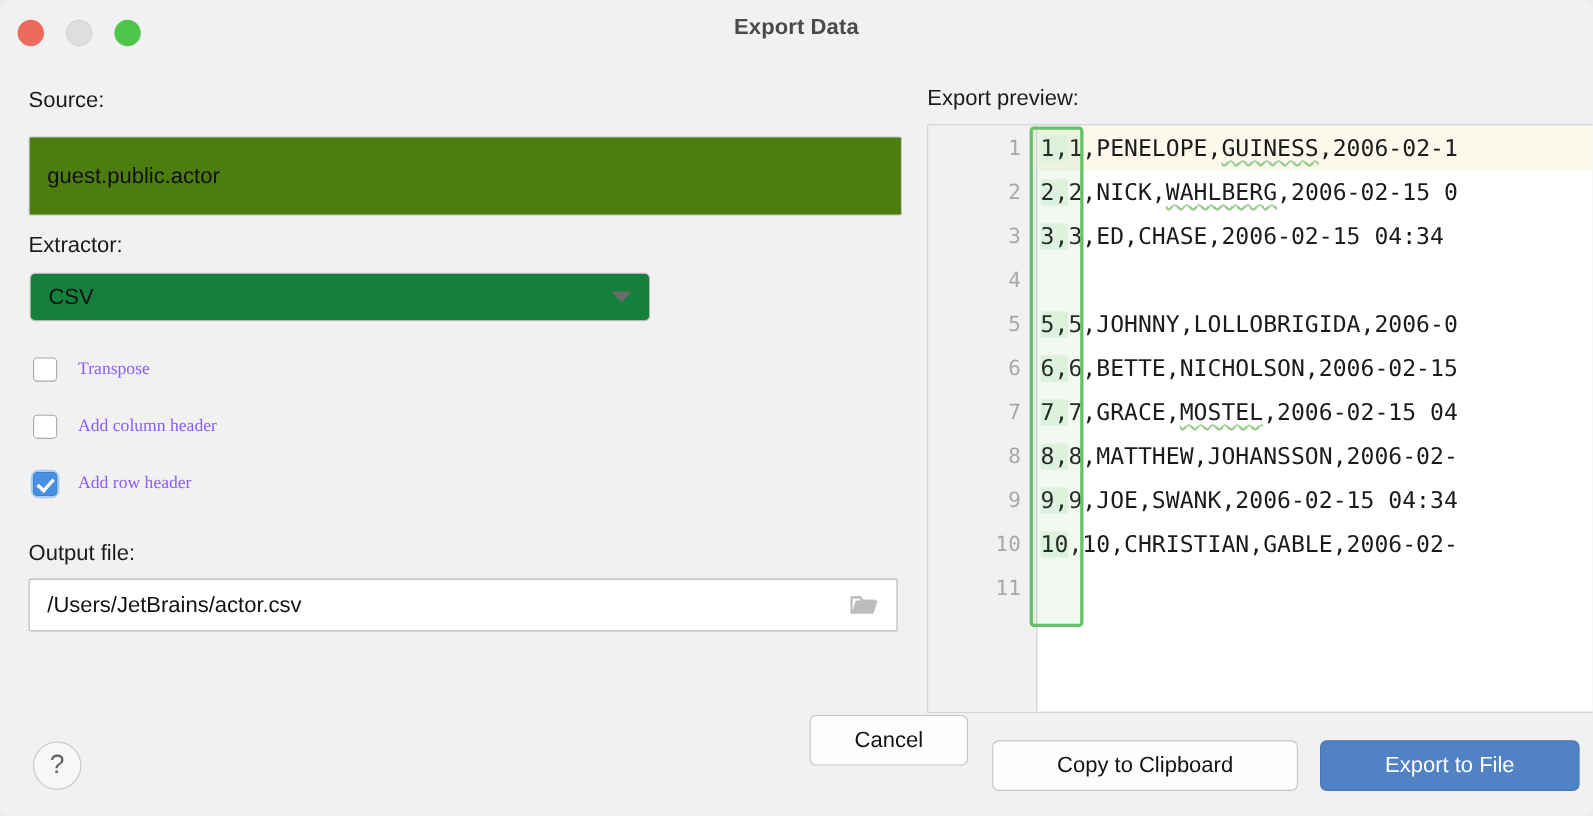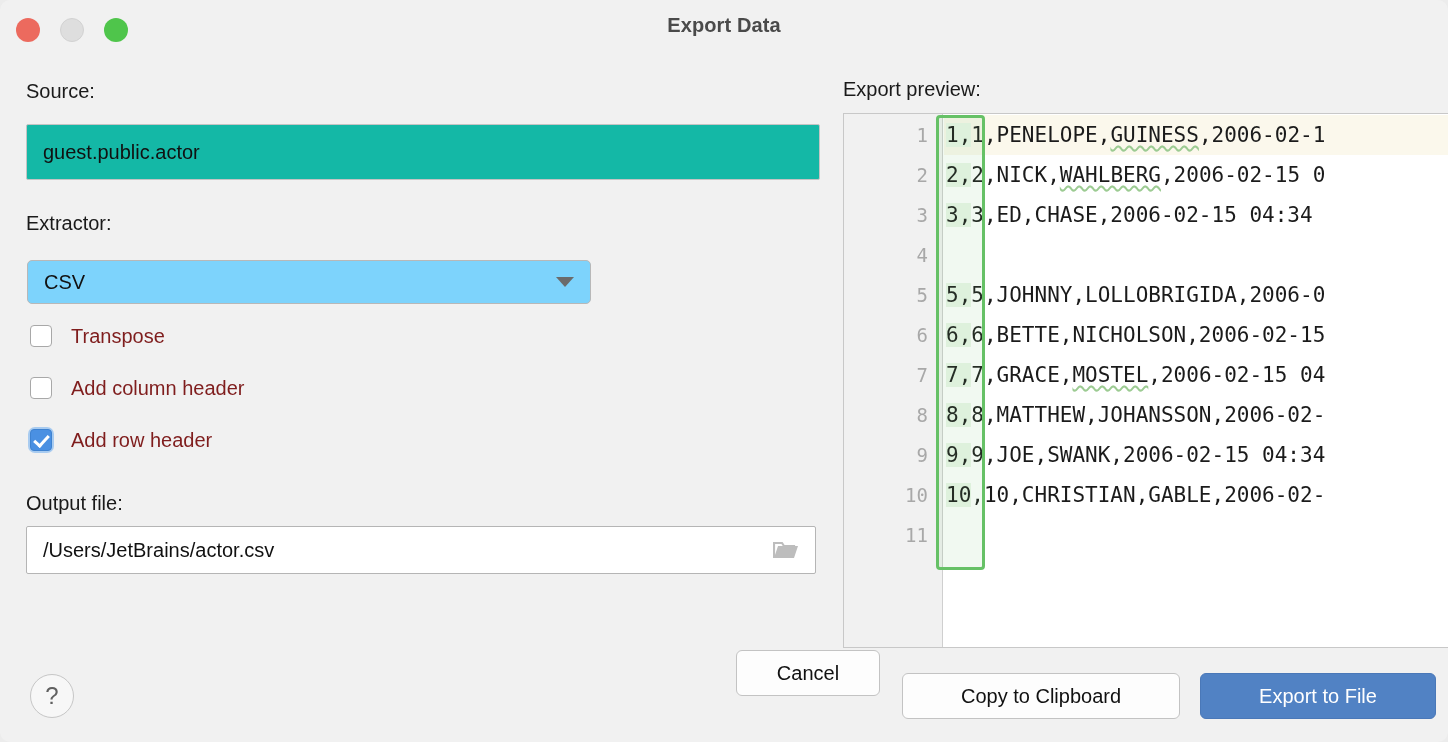--- a/index.html
+++ b/index.html
@@ -79,31 +79,31 @@
     border-radius: 2px;
     font-size: 20px;
     color: #111;
     display: flex;
     align-items: center;
     padding-left: 16px;
   }
 
   #source-field {
     left: 26px; top: 68px;
-    width: 794px; height: 56px;
-    background: #14b8a6;
+    width: 794px; height: 72px;
+    background: #4d7c0f;
   }
 
   
   .combo {
     position: absolute;
-    left: 27px; top: 204px;
+    left: 27px; top: 192px;
     width: 564px; height: 44px;
     box-sizing: border-box;
-    background: #7dd3fc;
+    background: #15803d;
     border: 1px solid #B8B8B8;
     border-radius: 5px;
     display: flex;
     align-items: center;
     padding-left: 16px;
     font-size: 20px;
     color: #111;
     cursor: default;
   }
   .combo-arrow {
@@ -153,24 +153,25 @@
   .cb.checked .box::after {
     content: "";
     position: absolute;
     left: 6px; top: 2px;
     width: 6px; height: 12px;
     border: solid #FFFFFF;
     border-width: 0 3px 3px 0;
     transform: rotate(42deg);
   }
   .check-label {
-    font-size: 20px;
-    color: #7f1d1d;
+    font-size: 16px;
+    color: #8b5cf6;
     margin-left: 17px;
     white-space: nowrap;
+    font-family: Liberation Serif, serif;
   }
 
   #output-field {
     left: 26px; top: 470px;
     width: 790px; height: 48px;
     background: #FFFFFF;
     border: 1px solid #B5B5B5;
   }
   .folder-icon {
     position: absolute;

